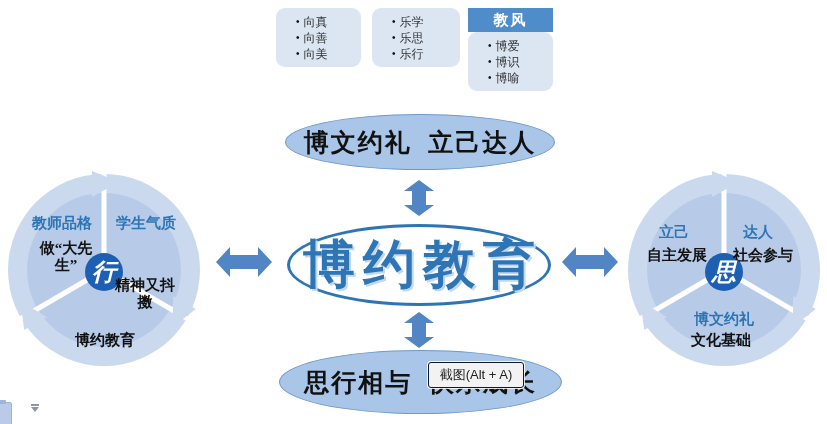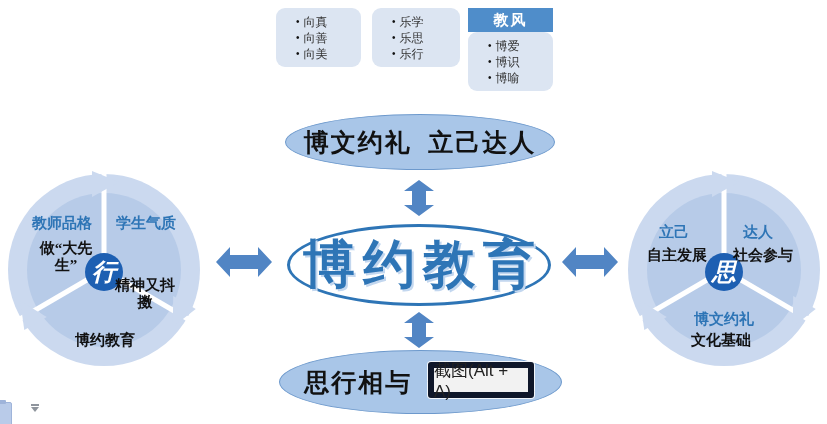--- a/index.html
+++ b/index.html
@@ -28,22 +28,22 @@
   .wheel{position:absolute;width:196px;height:200px;}
   .wheel svg{position:absolute;left:0;top:0;}
   .wlabel{position:absolute;text-align:center;pointer-events:none;}
   .wtitle{color:#2e75b6;font-weight:bold;font-size:15px;font-family:"Liberation Serif",serif;}
   .wdesc{color:#111;font-weight:bold;font-size:15px;line-height:17px;font-family:"Liberation Serif",serif;}
   .whub{color:#fff;font-weight:bold;font-size:24px;line-height:28px;font-family:"Liberation Serif",serif;
         font-style:italic;}
 
   
   .tooltip{position:absolute;left:428px;top:362px;width:94px;height:24px;background:#f2f2f2;
-           border:6px solid #0f172a;border-radius:3px;box-shadow:0 0 0 1px rgba(255,255,255,.85);
-           display:flex;align-items:center;justify-content:center;font-size:17px;color:#222;}
+           border:1px solid #0f172a;border-radius:3px;box-shadow:0 0 0 1px rgba(255,255,255,.85);
+           display:flex;align-items:center;justify-content:center;font-size:13px;color:#222;}
 
   
   .paste-icon{position:absolute;left:-5px;top:402px;width:15px;height:24px;background:#b9cbe9;
               border:1px solid #9fb4da;border-radius:2px;}
   .paste-icon:before{content:"";position:absolute;left:3px;top:-3px;width:7px;height:4px;
                      background:#9fb4da;border-radius:1px;}
   .drop-arrow{position:absolute;left:31px;top:407px;width:0;height:0;border-left:4px solid transparent;
               border-right:4px solid transparent;border-top:5px solid #8f959d;}
   .drop-bar{position:absolute;left:31px;top:404px;width:8px;height:2px;background:#8f959d;}
 </style>

